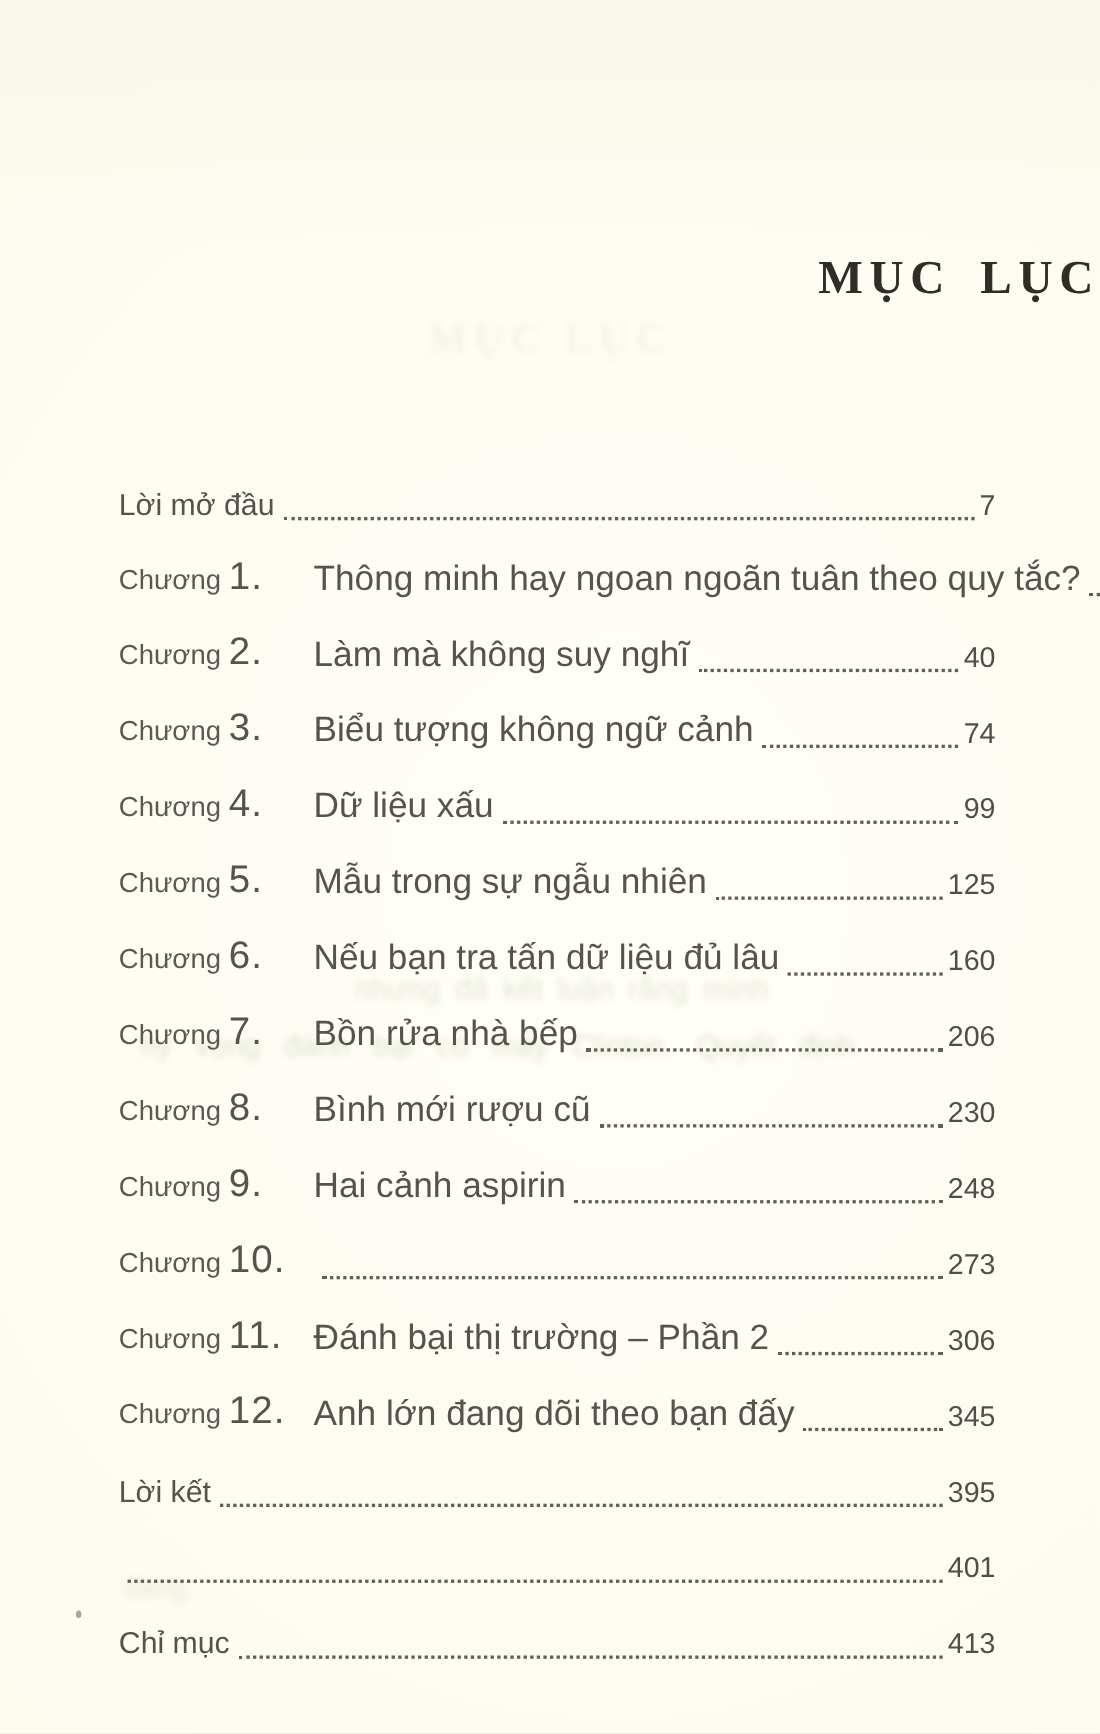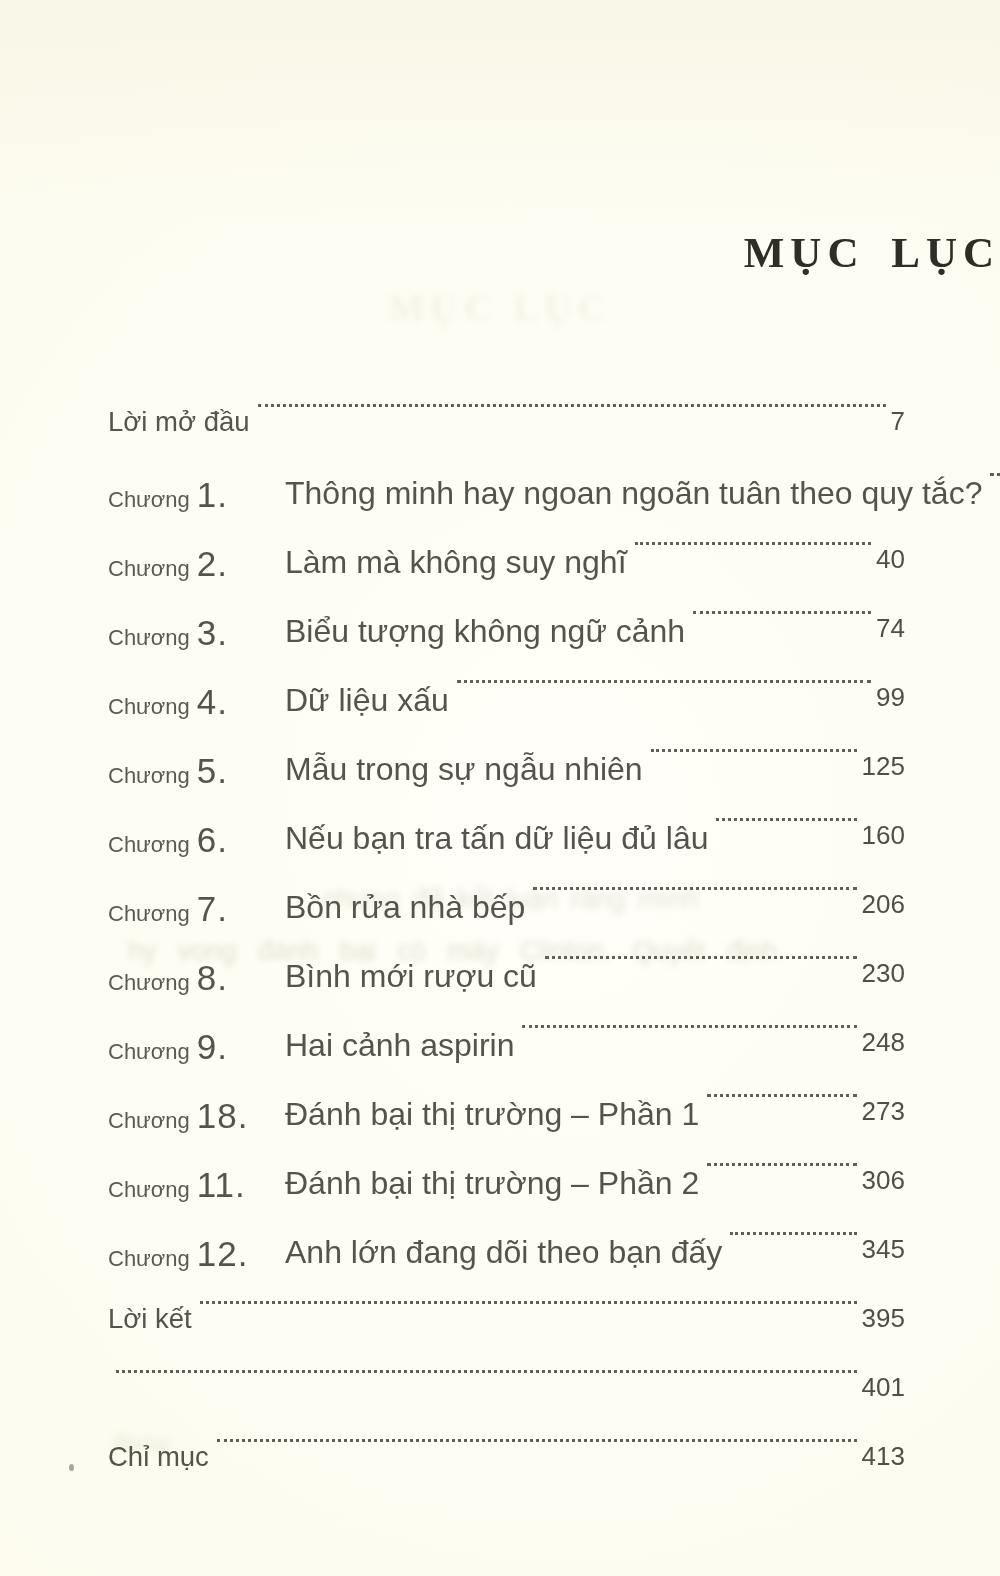--- a/index.html
+++ b/index.html
@@ -30,33 +30,33 @@
   }
 
   
   .toc{
     position:absolute;
     top:406px;left:108px;width:797px;
   }
   .row{
     height:69px;
     display:flex;
-    align-items:flex-start;
+    align-items:flex-end;
     white-space:nowrap;
   }
   
   .row::before{content:"\200B";font-size:35px;flex:none;}
 
   .chap{
     flex:none;
     width:177px;
     display:flex;
     align-items:baseline;
   }
-  .chap-word{font-size:22px;color:#5b5a52;flex:none;}
+  .chap-word{font-size:25px;color:#5b5a52;flex:none;}
   .chap-num{
     font-size:35px;
     letter-spacing:1px;
     color:#55544c;
     margin-left:7px;
     flex:none;
   }
   .entry-title{font-size:32px;flex:none;color:#55544c;}
   .row.plain .entry-title{font-size:27.5px;}
   .dots{
@@ -199,23 +199,22 @@
         <span class="chap-num">9.</span>
       </span>
       <span class="entry-title">Hai cảnh aspirin</span>
       <span class="dots"></span>
       <span class="page-num">248</span>
     </div>
 
     <div class="row chapter">
       <span class="chap">
         <span class="chap-word">Chương</span>
-        <span class="chap-num">18.</span>
-      </span>
-      <span class="entry-title">Đánh bại thị trường – Phần 1</span>
+        <span class="chap-num">10.</span>
+      </span>
       <span class="dots"></span>
       <span class="page-num">273</span>
     </div>
 
     <div class="row chapter">
       <span class="chap">
         <span class="chap-word">Chương</span>
         <span class="chap-num">11.</span>
       </span>
       <span class="entry-title">Đánh bại thị trường – Phần 2</span>

